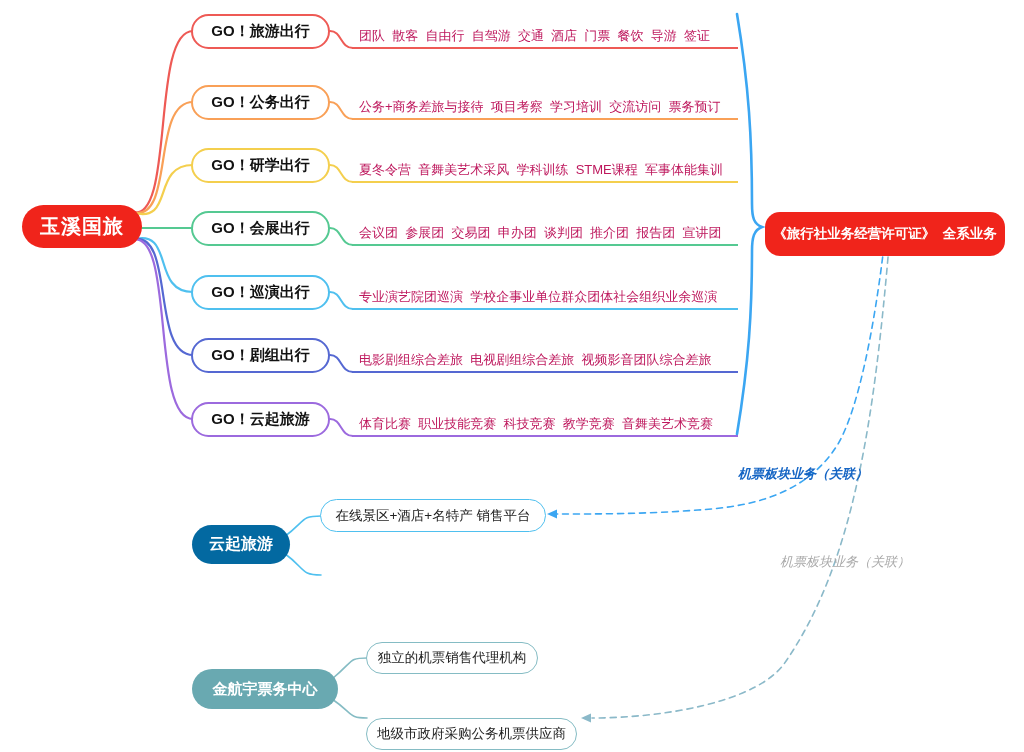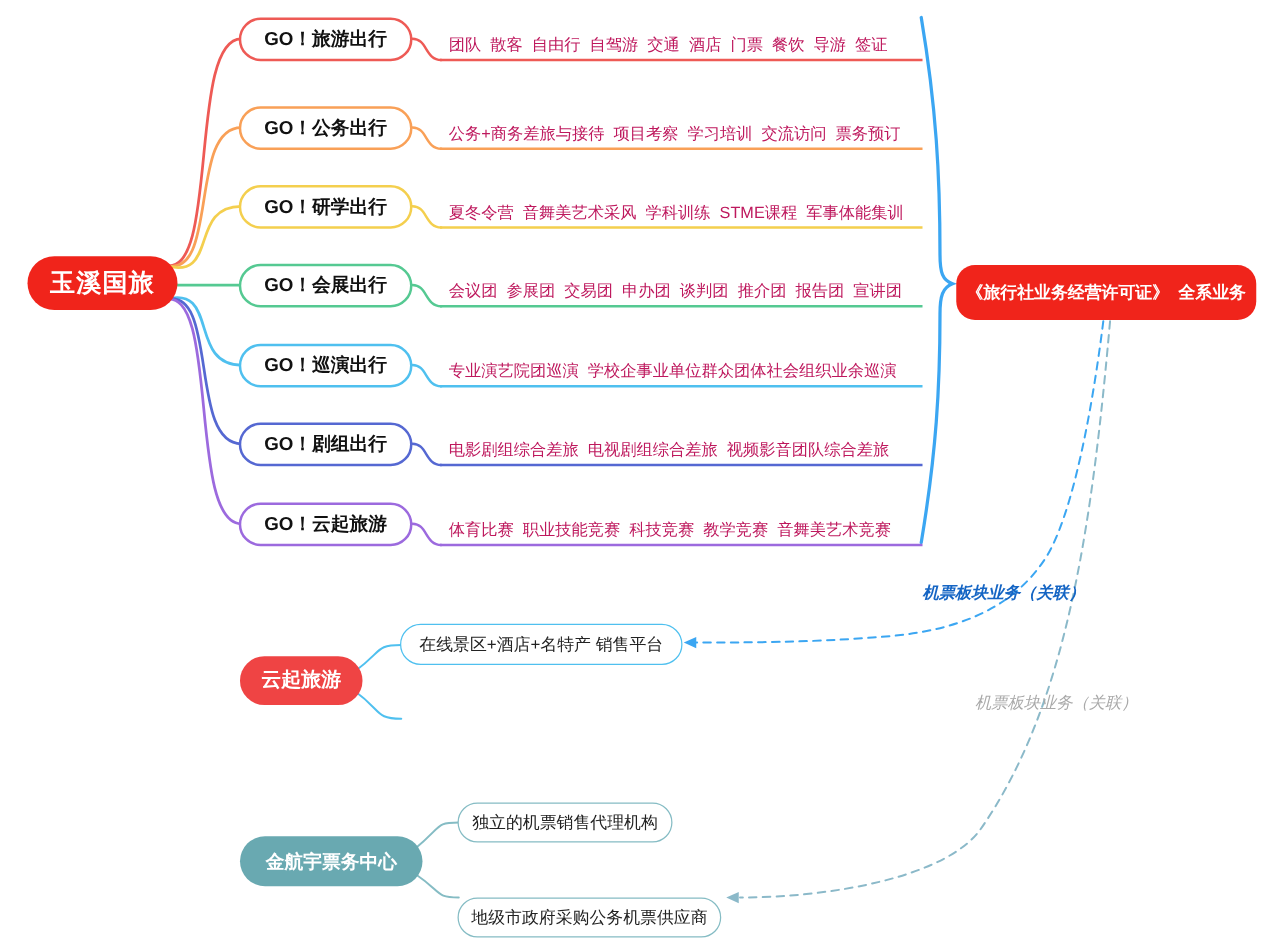--- a/index.html
+++ b/index.html
@@ -99,21 +99,21 @@
   <div class="detail" style="top: 284px; border-bottom-color: rgb(79, 192, 239);">专业演艺院团巡演  学校企事业单位群众团体社会组织业余巡演</div>
 
   <div class="node branch-box" style="top: 338px; border-color: rgb(85, 104, 210);">GO！剧组出行</div>
   <div class="detail" style="top: 347px; border-bottom-color: rgb(85, 104, 210);">电影剧组综合差旅  电视剧组综合差旅  视频影音团队综合差旅</div>
 
   <div class="node branch-box" style="top: 402px; border-color: rgb(156, 106, 222);">GO！云起旅游</div>
   <div class="detail" style="top: 411px; border-bottom-color: rgb(156, 106, 222);">体育比赛  职业技能竞赛  科技竞赛  教学竞赛  音舞美艺术竞赛</div>
 
   <div class="node license-node" style="background-color: rgb(240, 36, 27);">《旅行社业务经营许可证》  全系业务</div>
 
-  <div class="node pill ecom-pill" style="background-color: #ef4444; font-family: Liberation Mono, monospace;">云起旅游</div>
+  <div class="node pill ecom-pill" style="background-color: #0369a1; font-family: Liberation Mono, monospace;">云起旅游</div>
   <div class="node leaf-box ecom-leaf-1" style="border-color: rgb(79, 192, 239);">在线景区+酒店+名特产 销售平台</div>
   <div class="rel-label rel-label-ecom" style="color: rgb(21, 101, 196);">机票板块业务（关联）</div>
 
   <div class="node pill ticket-pill" style="background-color: rgb(105, 169, 177); font-family: Liberation Mono, monospace;">金航宇票务中心</div>
   <div class="node leaf-box ticket-leaf-1" style="border-color: rgb(133, 188, 196);">独立的机票销售代理机构</div>
   <div class="node leaf-box ticket-leaf-2" style="border-color: rgb(133, 188, 196);">地级市政府采购公务机票供应商</div>
   <div class="rel-label rel-label-ticket" style="color: rgb(169, 169, 169);">机票板块业务（关联）</div>
 
 </div>
 

